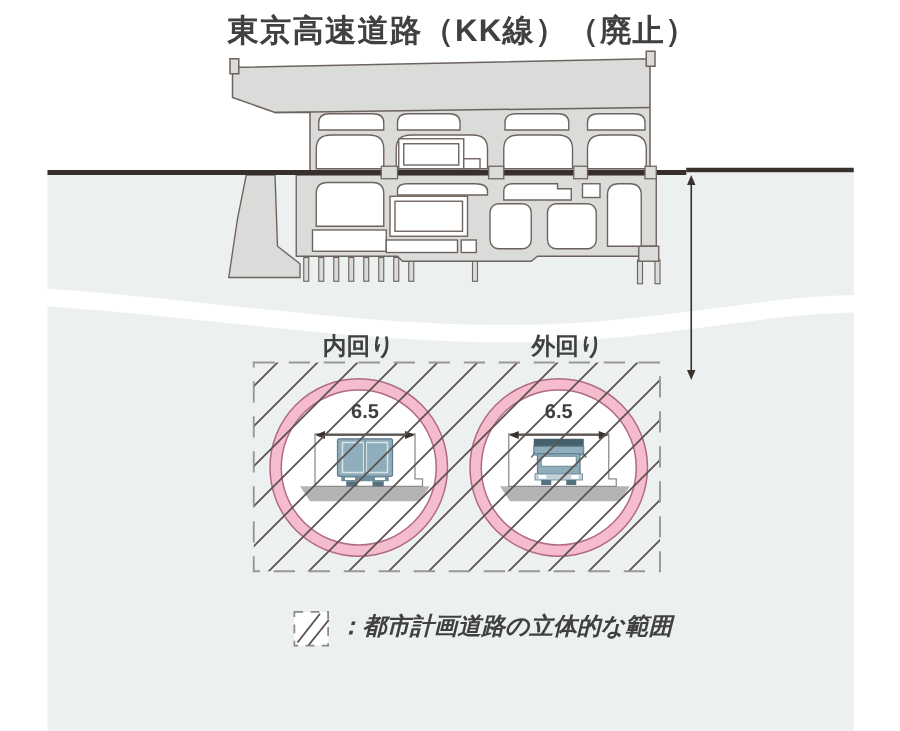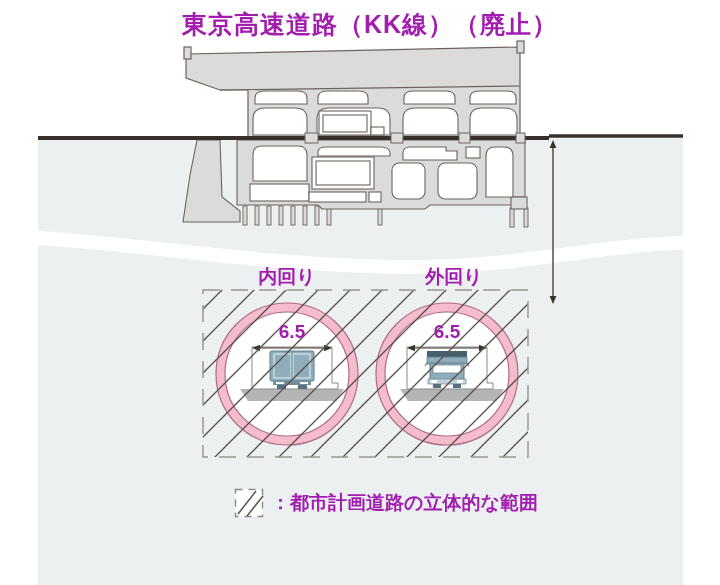--- a/index.html
+++ b/index.html
@@ -1,31 +1,31 @@
 <!DOCTYPE html>
 <html><head>
 <meta charset="utf-8">
 <style>
   html,body{margin:0;padding:0;background:#fff;}
   .canvas{
     position:relative;width:720px;height:585px;background:#ffffff;
     font-family:"Liberation Sans","DejaVu Sans",sans-serif;
-    color:#a21caf;overflow:hidden;
+    color:#404040;overflow:hidden;
   }
   .canvas svg.diagram{position:absolute;left:0;top:0;}
   .label{position:absolute;font-weight:700;white-space:nowrap;}
   .title{left:370px;top:8px;transform:translateX(-50%);font-size:25px;letter-spacing:1px;}
   .depth{left:560px;top:209px;font-size:24px;}
   .tunnel-label{font-size:19px;transform:translateX(-50%);top:264px;}
   .tl-inner{left:287px;}
   .tl-outer{left:454px;}
-  .dim-label{font-size:19px;transform:translateX(-50%);top:321px;}
+  .dim-label{font-size:16px;transform:translateX(-50%);top:321px;}
   .dim-inner{left:292px;}
   .dim-outer{left:447px;}
-  .legend{position:absolute;left:234px;top:488px;display:flex;align-items:center;gap:7px;}
+  .legend{position:absolute;left:234px;top:488px;display:flex;gap:7px;font-style:italic;}
   .legend .legend-text{font-weight:700;font-size:19px;}
 </style>
 </head>
 <body>
 
 <div class="canvas">
 
 <svg class="diagram" width="720" height="585" viewBox="0 0 720 585">
   <defs>
     <pattern id="hatch" width="32" height="32" patternUnits="userSpaceOnUse">

